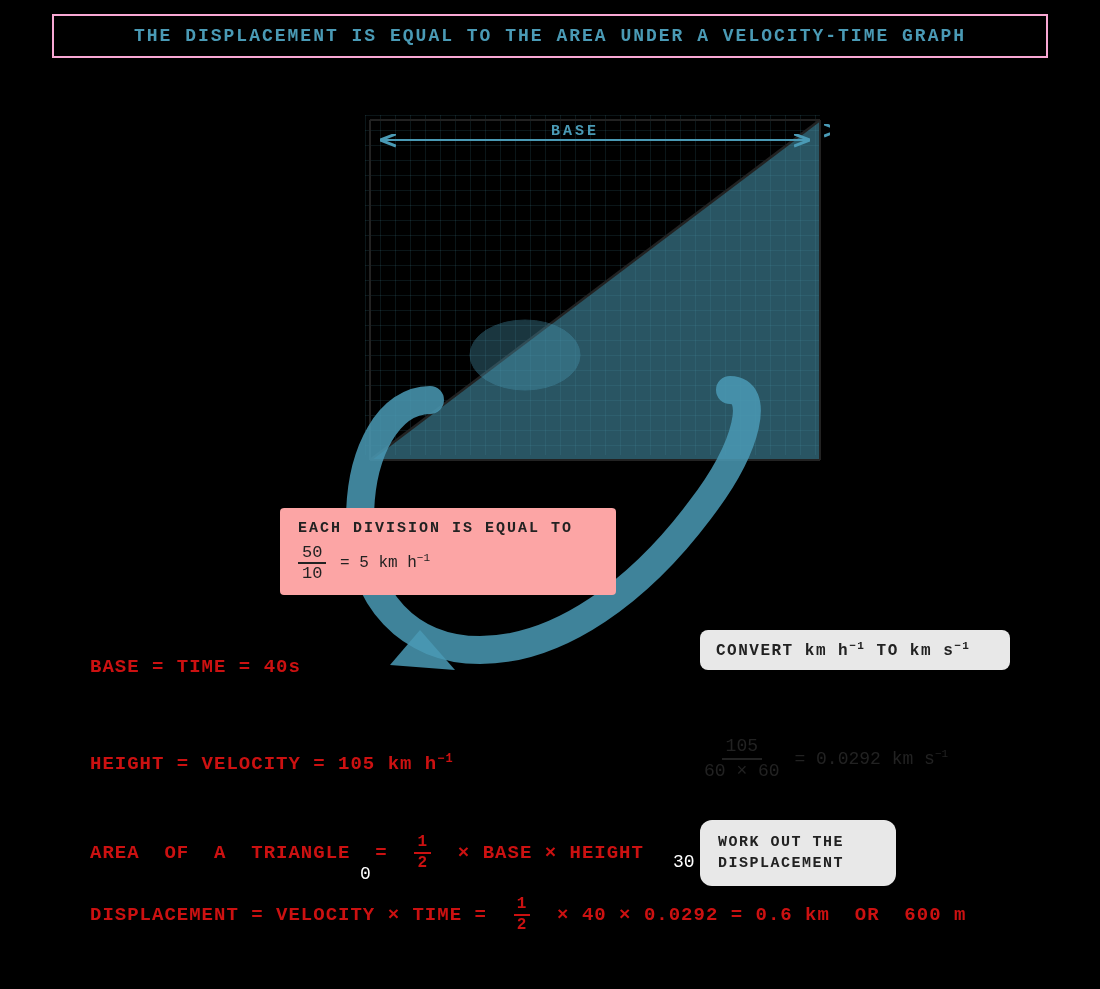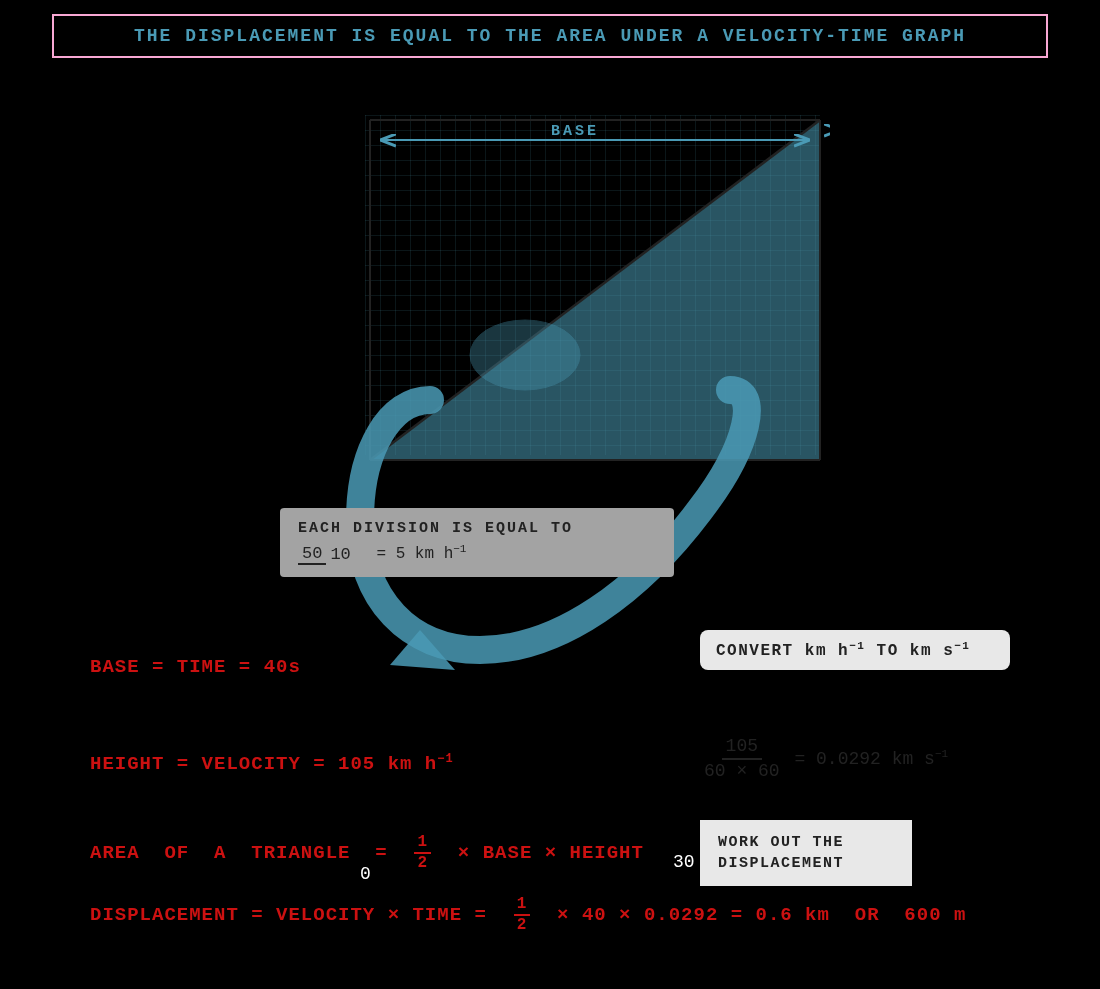--- a/index.html
+++ b/index.html
@@ -43,42 +43,42 @@
       left: 673px;
       color: #fff;
       font-size: 18px;
     }
 
     
     .division-box {
       position: absolute;
       top: 508px;
       left: 280px;
-      background: #a3a3a3;
+      background: #fca5a5;
       border-radius: 4px;
       padding: 12px 18px;
-      width: 394px;
+      width: 336px;
     }
     .division-box-title {
       color: #222;
       font-size: 15px;
       letter-spacing: 2px;
       font-weight: bold;
       margin-bottom: 6px;
     }
     .division-box-formula {
       color: #222;
       font-size: 16px;
     }
     .division-fraction {
       display: inline-flex;
-      flex-direction: row;
+      flex-direction: column;
       align-items: center;
       vertical-align: middle;
-      margin-right: 12px;
+      margin-right: 4px;
     }
     .division-fraction .num {
       border-bottom: 2px solid #222;
       padding: 0 4px;
       font-size: 17px;
     }
     .division-fraction .den {
       padding: 0 4px;
       font-size: 17px;
     }
@@ -97,23 +97,23 @@
       font-size: 16px;
       letter-spacing: 1.5px;
       font-weight: bold;
     }
 
     .work-out-box {
       position: absolute;
       top: 820px;
       left: 700px;
       background: #e8e8e8;
-      border-radius: 0;
+      border-radius: 12px;
       padding: 12px 18px;
-      width: 212px;
+      width: 196px;
     }
     .work-out-box-text {
       color: #222;
       font-size: 15px;
       letter-spacing: 1.5px;
       font-weight: bold;
       line-height: 1.4;
     }
 
     

